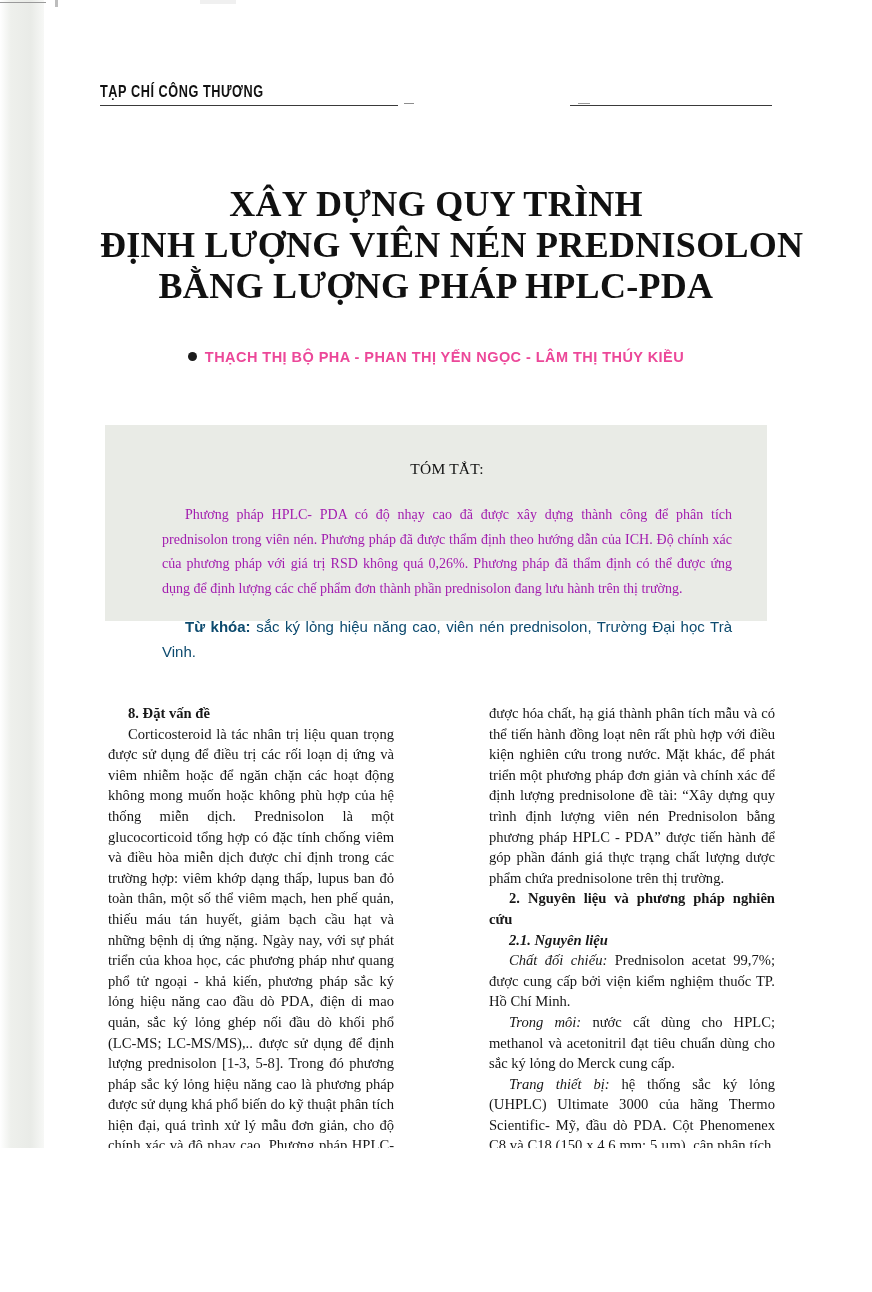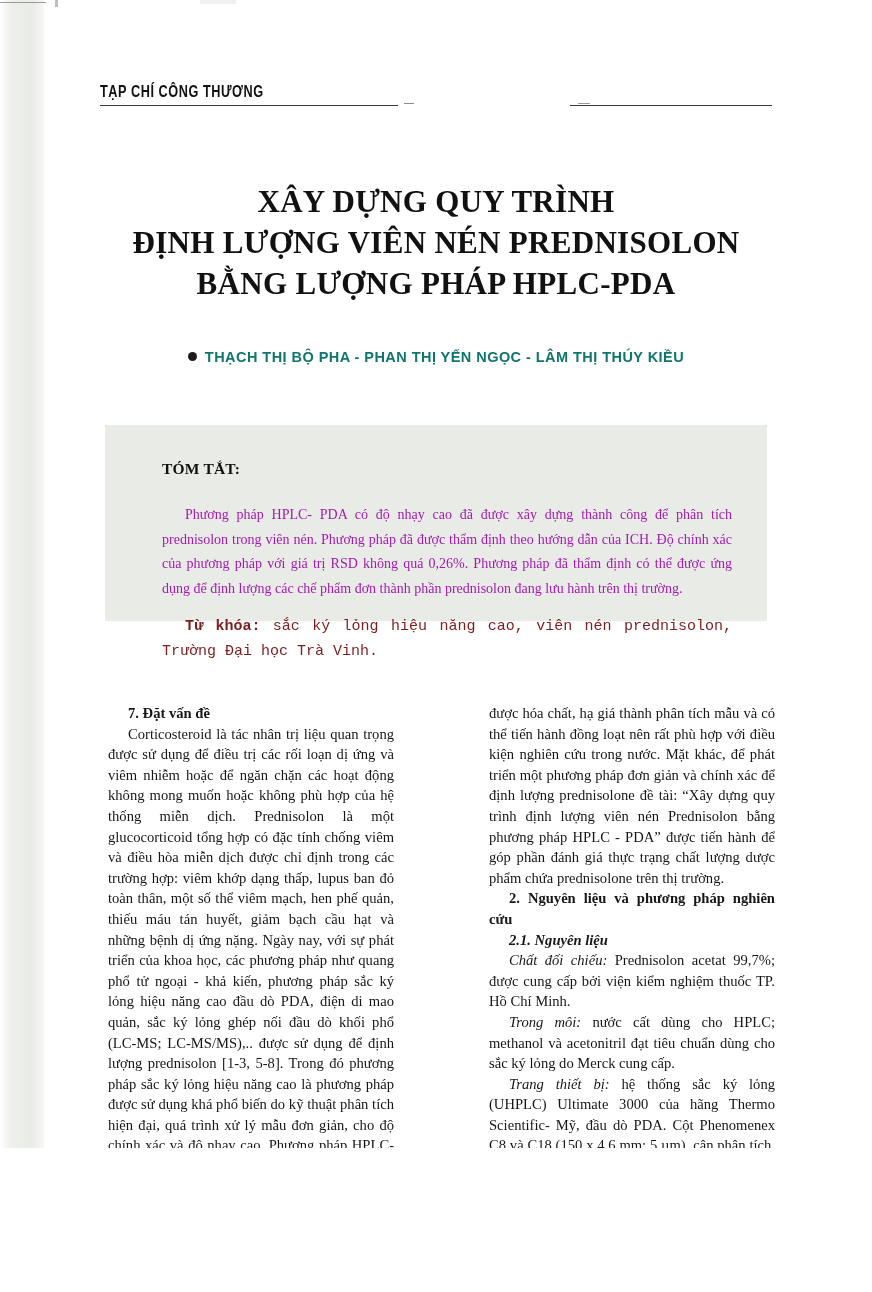--- a/index.html
+++ b/index.html
@@ -108,42 +108,42 @@
 
   
   .title {
     position: absolute;
     left: 100px;
     top: 160px;
     width: 672px;
     text-align: center;
     font-family: "Liberation Serif", serif;
     font-weight: 700;
-    font-size: 31px;
+    font-size: 36px;
     line-height: 41px;
     letter-spacing: 0.3px;
     color: #111111;
   }
   .title .ln {
     display: block;
     white-space: nowrap;
   }
 
   
   .authors {
     position: absolute;
     left: 100px;
     top: 349px;
     width: 672px;
     text-align: center;
     font-family: "Liberation Sans", sans-serif;
     font-weight: 700;
     font-size: 14.5px;
     letter-spacing: 0.45px;
-    color: #0f766e;
+    color: #ec4899;
     white-space: nowrap;
   }
   .authors .bullet {
     display: inline-block;
     width: 9px;
     height: 9px;
     border-radius: 50%;
     background: #1b1b1b;
     margin-right: 8px;
     vertical-align: 1px;
@@ -159,41 +159,42 @@
     background: #e9ebe6;
   }
   .abstract-inner {
     position: absolute;
     left: 57px;
     top: 35px;
     width: 570px;
   }
   .abstract-heading {
     font-family: "Liberation Serif", serif;
-    font-weight: 700;
+    font-weight: 400;
     font-size: 15.5px;
     letter-spacing: 0.2px;
     color: #111111;
     margin-bottom: 25px;
+    text-align: center;
   }
   .abstract-body {
     font-family: "Liberation Serif", serif;
     font-size: 14px;
     line-height: 24.5px;
     text-align: justify;
     text-indent: 23px;
     color: #a21caf;
   }
   .abstract-keywords {
-    font-family: Liberation Mono, monospace;
+    font-family: Liberation Sans, sans-serif;
     font-size: 15px;
     line-height: 24.5px;
     text-align: justify;
     text-indent: 23px;
-    color: #7f1d1d;
+    color: #0c4a6e;
     margin-top: 1px;
   }
   .abstract-keywords b { font-weight: 700; }
 
   
   .col {
     position: absolute;
     top: 703px;
     width: 286px;
     font-family: "Liberation Serif", serif;
@@ -268,21 +269,21 @@
 
   <section class="abstract">
     <div class="abstract-inner">
       <div class="abstract-heading">TÓM TẮT:</div>
       <p class="abstract-body">Phương pháp HPLC- PDA có độ nhạy cao đã được xây dựng thành công để phân tích prednisolon trong viên nén. Phương pháp đã được thẩm định theo hướng dẫn của ICH. Độ chính xác của phương pháp với giá trị RSD không quá 0,26%. Phương pháp đã thẩm định có thể được ứng dụng để định lượng các chế phẩm đơn thành phần prednisolon đang lưu hành trên thị trường.</p>
       <p class="abstract-keywords"><b>Từ khóa:</b><span> sắc ký lỏng hiệu năng cao, viên nén prednisolon, Trường Đại học Trà Vinh.</span></p>
     </div>
   </section>
 
   <div class="col col-left">
-    <p class="h-num">7. Đặt vấn đề</p>
+    <p class="h-num">8. Đặt vấn đề</p>
     <p>Corticosteroid là tác nhân trị liệu quan trọng được sử dụng để điều trị các rối loạn dị ứng và viêm nhiễm hoặc để ngăn chặn các hoạt động không mong muốn hoặc không phù hợp của hệ thống miễn dịch. Prednisolon là một glucocorticoid tổng hợp có đặc tính chống viêm và điều hòa miễn dịch được chỉ định trong các trường hợp: viêm khớp dạng thấp, lupus ban đỏ toàn thân, một số thể viêm mạch, hen phế quản, thiếu máu tán huyết, giảm bạch cầu hạt và những bệnh dị ứng nặng. Ngày nay, với sự phát triển của khoa học, các phương pháp như quang phổ tử ngoại - khả kiến, phương pháp sắc ký lỏng hiệu năng cao đầu dò PDA, điện di mao quản, sắc ký lỏng ghép nối đầu dò khối phổ (LC-MS; LC-MS/MS),.. được sử dụng để định lượng prednisolon [1-3, 5-8]. Trong đó phương pháp sắc ký lỏng hiệu năng cao là phương pháp được sử dụng khá phổ biến do kỹ thuật phân tích hiện đại, quá trình xử lý mẫu đơn giản, cho độ chính xác và độ nhạy cao. Phương pháp HPLC-PDA với các ưu điểm như hóa chất phổ biến, thời gian phân tích nhanh, tiết kiệm</p>
   </div>
 
   <div class="col col-right">
     <p class="noindent">được hóa chất, hạ giá thành phân tích mẫu và có thể tiến hành đồng loạt nên rất phù hợp với điều kiện nghiên cứu trong nước. Mặt khác, để phát triển một phương pháp đơn giản và chính xác để định lượng prednisolone đề tài: “Xây dựng quy trình định lượng viên nén Prednisolon bằng phương pháp HPLC - PDA” được tiến hành để góp phần đánh giá thực trạng chất lượng dược phẩm chứa prednisolone trên thị trường.</p>
     <p class="h-num">2. Nguyên liệu và phương pháp nghiên cứu</p>
     <p class="h-sub">2.1. Nguyên liệu</p>
     <p><i>Chất đối chiếu:</i><span> Prednisolon acetat 99,7%; được cung cấp bởi viện kiểm nghiệm thuốc TP. Hồ Chí Minh.</span></p>
     <p><i>Trong môi:</i><span> nước cất dùng cho HPLC; methanol và acetonitril đạt tiêu chuẩn dùng cho sắc ký lỏng do Merck cung cấp.</span></p>
     <p><i>Trang thiết bị:</i><span> hệ thống sắc ký lỏng (UHPLC) Ultimate 3000 của hãng Thermo Scientific- Mỹ, đầu dò PDA. Cột Phenomenex C8 và C18 (150 x 4,6 mm; 5 µm), cân phân tích, bể siêu âm và các dụng cụ thủy tinh như bình định mức, pipet có độ chính xác phù hợp cho mỗi thử nghiệm.</span></p>

